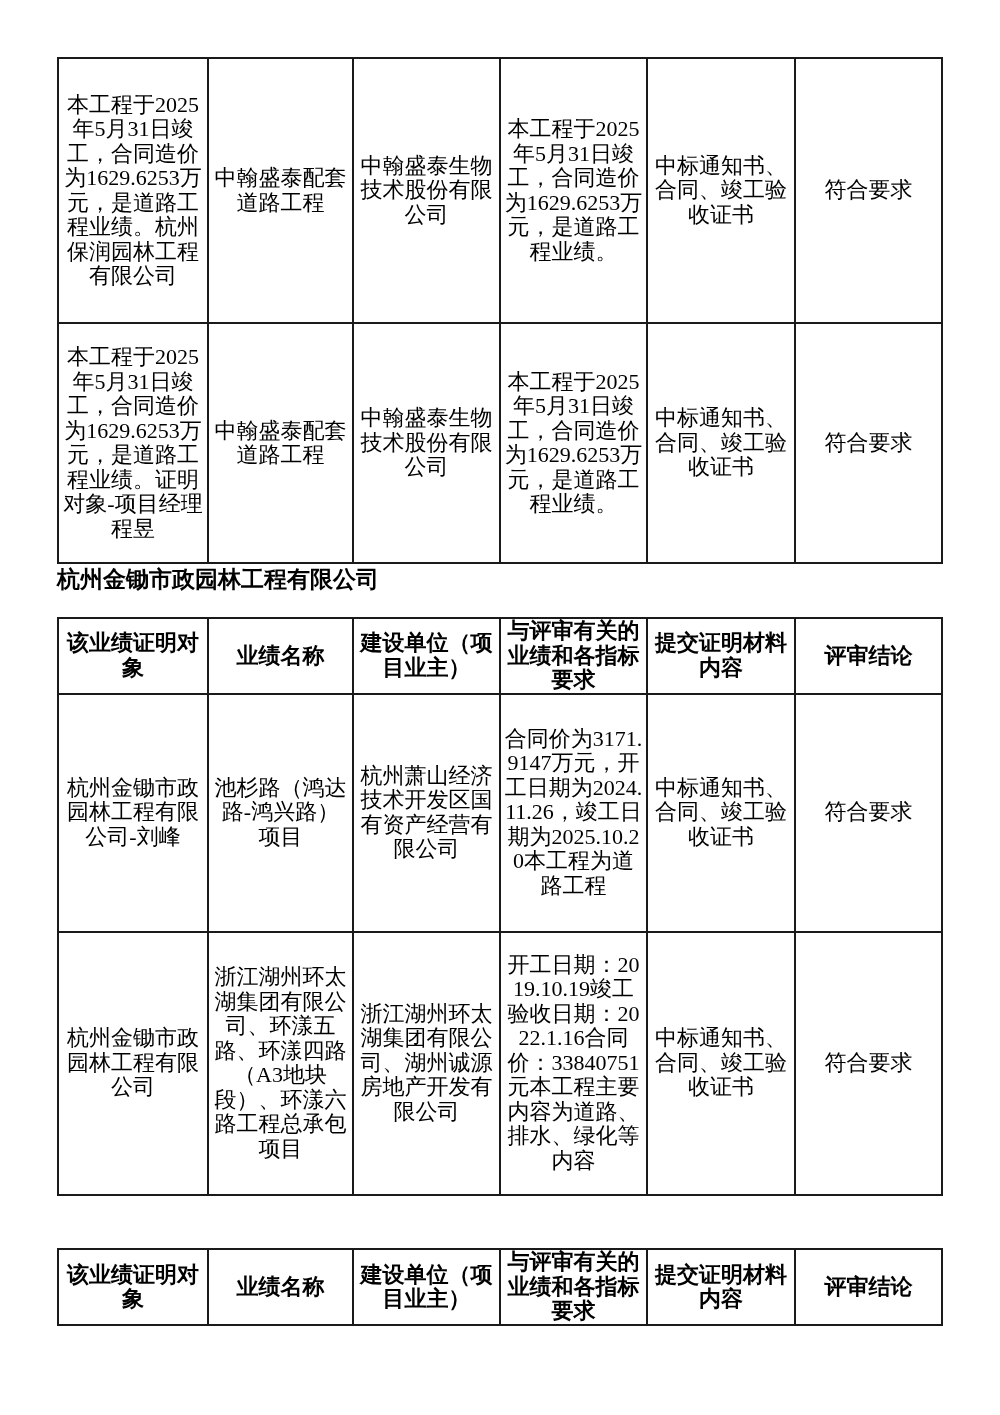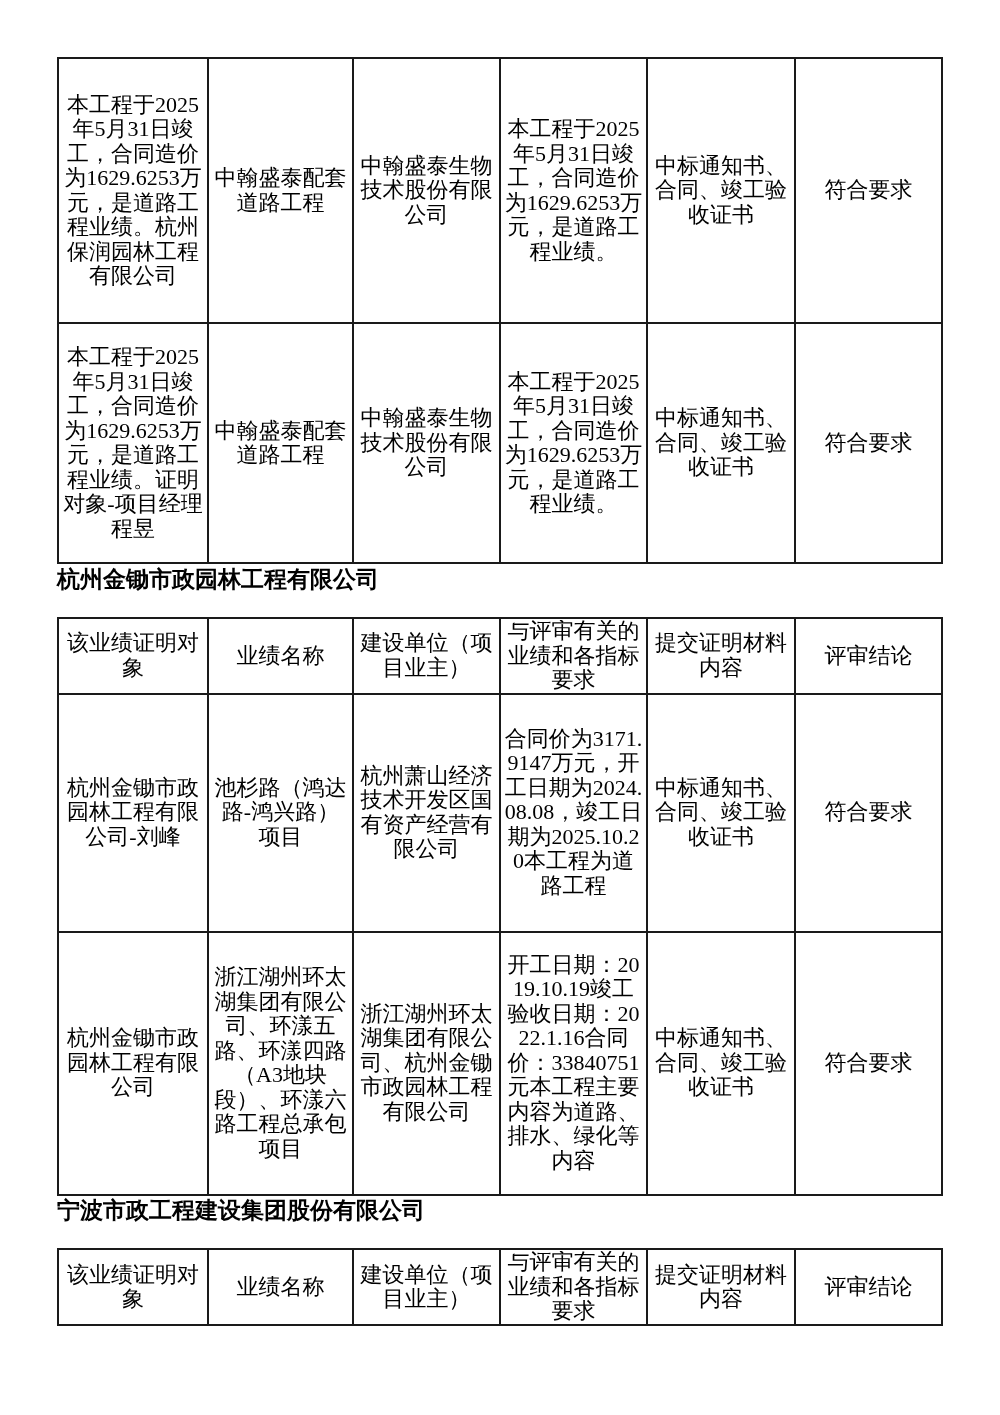--- a/index.html
+++ b/index.html
@@ -24,22 +24,21 @@
     text-align:center;
     vertical-align:middle;
     padding:0 3px;
     overflow:hidden;
     word-break:break-all;
     font-size:22px;
     line-height:24.5px;
     font-weight:normal;
   }
   table.doc th {
-    font-weight:normal;
-    border-radius:24px;
+    font-weight:bold;
   }
   .section-heading {
     position:absolute;
     left:57px;
     font-size:23px;
     line-height:26px;
     font-weight:bold;
     white-space:nowrap;
   }
   #t-continued { top:57px; }
@@ -105,36 +104,35 @@
       <th>业绩名称</th>
       <th>建设单位（项目业主）</th>
       <th>与评审有关的业绩和各指标要求</th>
       <th>提交证明材料内容</th>
       <th>评审结论</th>
     </tr>
     <tr class="row-1">
       <td>杭州金锄市政园林工程有限公司-刘峰</td>
       <td>池杉路（鸿达路-鸿兴路）项目</td>
       <td>杭州萧山经济技术开发区国有资产经营有限公司</td>
-      <td>合同价为3171.9147万元，开工日期为2024.08.08，竣工日期为2025.10.20本工程为道路工程</td>
+      <td>合同价为3171.9147万元，开工日期为2024.11.26，竣工日期为2025.10.20本工程为道路工程</td>
       <td>中标通知书、合同、竣工验收证书</td>
       <td>符合要求</td>
     </tr>
     <tr class="row-2">
       <td>杭州金锄市政园林工程有限公司</td>
       <td>浙江湖州环太湖集团有限公司、环漾五路、环漾四路（A3地块段）、环漾六路工程总承包项目</td>
-      <td>浙江湖州环太湖集团有限公司、杭州金锄市政园林工程有限公司</td>
+      <td>浙江湖州环太湖集团有限公司、湖州诚源房地产开发有限公司</td>
       <td>开工日期：2019.10.19竣工验收日期：2022.1.16合同价：33840751元本工程主要内容为道路、排水、绿化等内容</td>
       <td>中标通知书、合同、竣工验收证书</td>
       <td>符合要求</td>
     </tr>
   </tbody>
     </table>
 
-  <div class="section-heading" id="heading-2">宁波市政工程建设集团股份有限公司</div>
 
   <table class="doc" id="t-nbsz">
     <colgroup>
       <col style="width:150px">
         <col style="width:145px">
         <col style="width:147px">
       <col style="width:147px">
         <col style="width:148px">
         <col style="width:147px">
     </colgroup>

